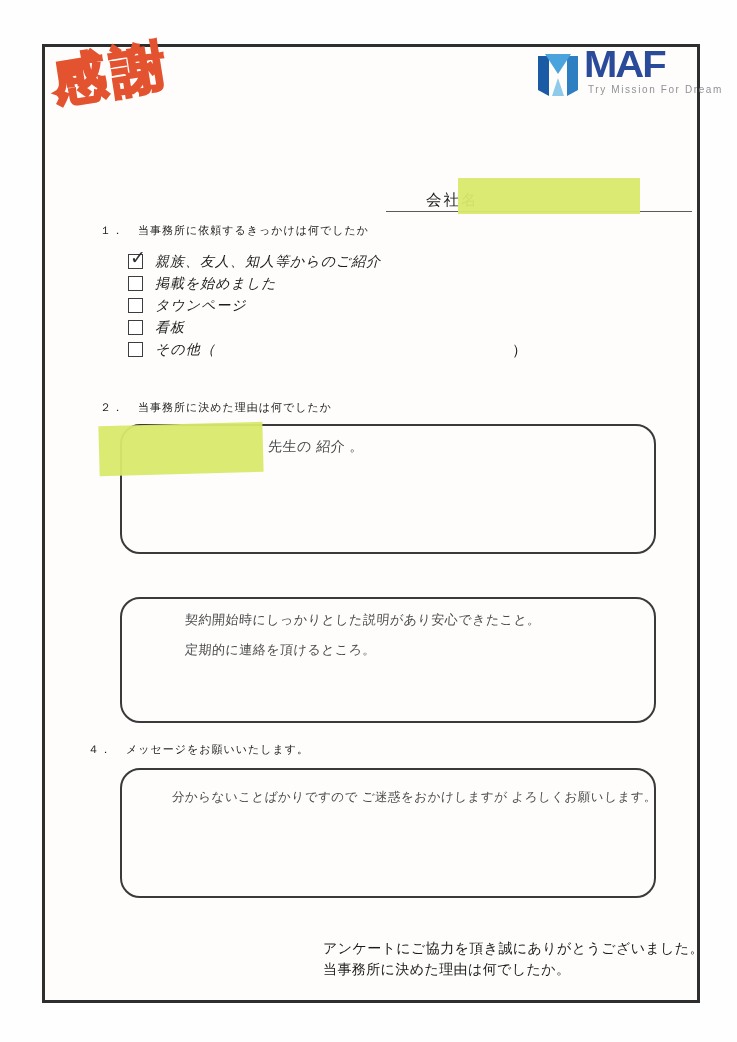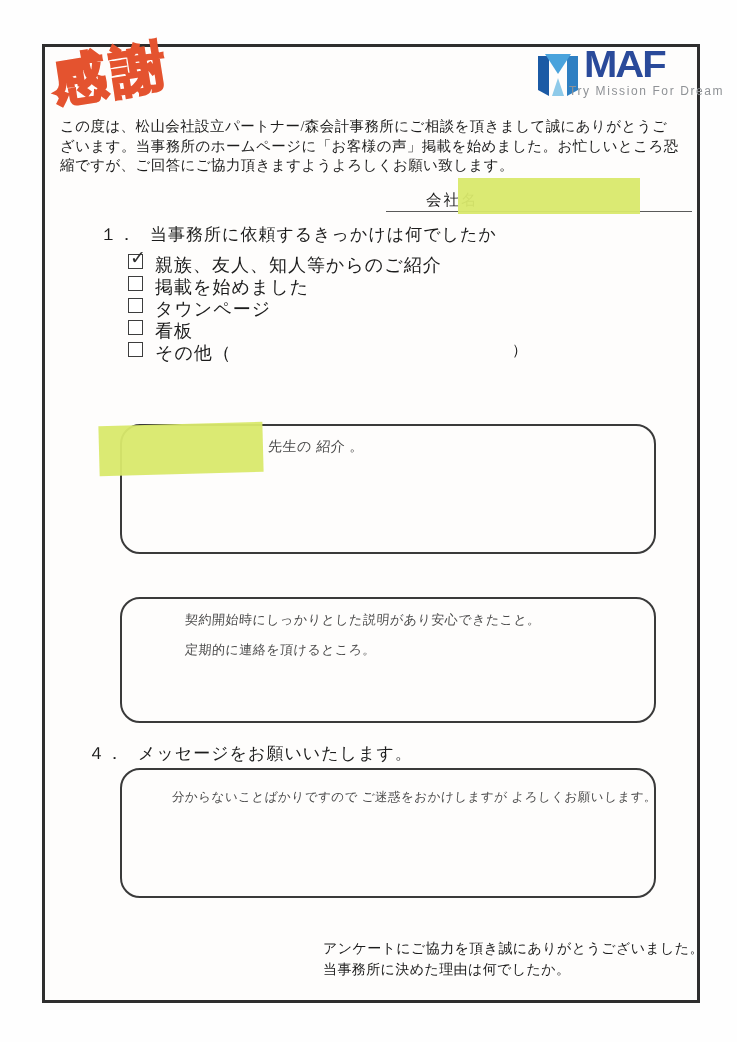--- a/index.html
+++ b/index.html
@@ -25,45 +25,45 @@
   
   .logo{position:absolute;left:538px;top:48px;width:145px;height:52px;}
   .logo svg{position:absolute;left:0;top:2px;}
   .logo-word{
     position:absolute;left:46px;top:-6px;
     font-family:"Liberation Sans","DejaVu Sans",sans-serif;
     font-weight:800;font-size:40px;letter-spacing:-2px;color:#2a4a9a;
     transform:scaleY(0.92);
   }
   .logo-tag{
-    position:absolute;left:31px;top:36px;
+    position:absolute;left:50px;top:36px;
     font-family:"Liberation Sans",sans-serif;
-    font-size:12px;letter-spacing:1.6px;color:#8f9296;white-space:nowrap;
+    font-size:10px;letter-spacing:1.6px;color:#8f9296;white-space:nowrap;
   }
   
   .intro{position:absolute;left:60px;top:117px;width:640px;font-size:14.5px;line-height:19.5px;letter-spacing:0.4px;}
   
   .company-label{position:absolute;left:390px;top:190px;font-size:15.5px;letter-spacing:2px;margin-left:36px;}
   .company-line{position:absolute;left:386px;top:211px;width:306px;border-bottom:1.6px solid #5a5a5a;}
   .redact{position:absolute;background:#d9e96c;opacity:0.95;}
   .redact1{left:458px;top:178px;width:182px;height:36px;}
   .redact2{left:99px;top:424px;width:164px;height:50px;transform:rotate(-1.5deg);z-index:3;}
   
-  .q-head{position:absolute;font-size:17px;letter-spacing:1px;white-space:nowrap;text-align:center;}
+  .q-head{position:absolute;font-size:11px;letter-spacing:1px;white-space:nowrap;text-align:center;}
   .q-num{display:inline-block;margin-right:14px;}
   .opt-row{position:absolute;left:128px;height:18px;}
   .checkbox{
     position:absolute;left:0;top:1px;width:13px;height:13px;
     border:1.6px solid #3d3d3d;background:#fff;
   }
   .checkmark{
     position:absolute;left:1px;top:-9px;font-size:19px;color:#2f2f2f;
     font-family:"DejaVu Sans",sans-serif;font-weight:bold;
   }
-  .opt-label{position:absolute;left:27px;top:0;font-size:18px;letter-spacing:1px;white-space:nowrap;}
+  .opt-label{position:absolute;left:27px;top:0;font-size:14px;letter-spacing:1px;white-space:nowrap;font-style:italic;}
   .paren-close{position:absolute;left:384px;top:0;font-size:15px;}
   .ans-box{
     position:absolute;left:120px;width:532px;
     border:2px solid #3a3a3a;border-radius:20px;background:transparent;
   }
   .hand{
     position:absolute;
     font-family:"Liberation Sans","DejaVu Sans",sans-serif;
     color:#4a4a4a;transform:skewX(-4deg);
     white-space:nowrap;letter-spacing:0.5px;
@@ -83,25 +83,20 @@
     <svg width="40" height="48" viewBox="0 0 40 48">
       <polygon points="0,6 11,6 11,46 0,40" fill="#1b5aa5"></polygon>
       <polygon points="29,6 40,6 40,40 29,46" fill="#2e7fc2"></polygon>
       <polygon points="7,4 33,4 20,24" fill="#4aa3dc"></polygon>
       <polygon points="20,28 14,46 26,46" fill="#8ecae9"></polygon>
     </svg>
     <div class="logo-word">MAF</div>
     <div class="logo-tag">Try Mission For Dream</div>
   </div>
 
-  <div class="intro">
-    <div>この度は、松山会社設立パートナー/森会計事務所にご相談を頂きまして誠にありがとうご</div>
-    <div>ざいます。当事務所のホームページに「お客様の声」掲載を始めました。お忙しいところ恐</div>
-    <div>縮ですが、ご回答にご協力頂きますようよろしくお願い致します。</div>
-  </div>
 
   <div class="company-label">会社名</div>
   <div class="company-line"></div>
   <div class="redact redact1"></div>
 
   <div class="q-head" style="left:100px;top:223px;">
     <span class="q-num">１．</span><span>当事務所に依頼するきっかけは何でしたか</span>
   </div>
 
   <div class="opt-row" style="top:253px;">
@@ -121,20 +116,23 @@
   <div class="opt-row" style="top:319px;">
     <span class="checkbox"></span>
     <span class="opt-label">看板</span>
   </div>
   <div class="opt-row" style="top:341px;">
     <span class="checkbox"></span>
     <span class="opt-label">その他（</span>
     <span class="paren-close">）</span>
   </div>
 
+  <div class="q-head" style="left:100px;top:400px;">
+    <span class="q-num">２．</span><span>当事務所に決めた理由は何でしたか</span>
+  </div>
   <div class="ans-box" style="top:424px;height:126px;"></div>
   <div class="redact redact2"></div>
   <div class="hand" style="left:268px;top:438px;font-size:14px;">先生の 紹介 。</div>
 
   <div class="ans-box" style="top:597px;height:122px;"></div>
   <div class="hand" style="left:185px;top:611px;font-size:13px;">契約開始時にしっかりとした説明があり安心できたこと。</div>
   <div class="hand" style="left:185px;top:641px;font-size:13px;">定期的に連絡を頂けるところ。</div>
 
   <div class="q-head" style="left:88px;top:742px;">
     <span class="q-num">４．</span><span>メッセージをお願いいたします。</span>

